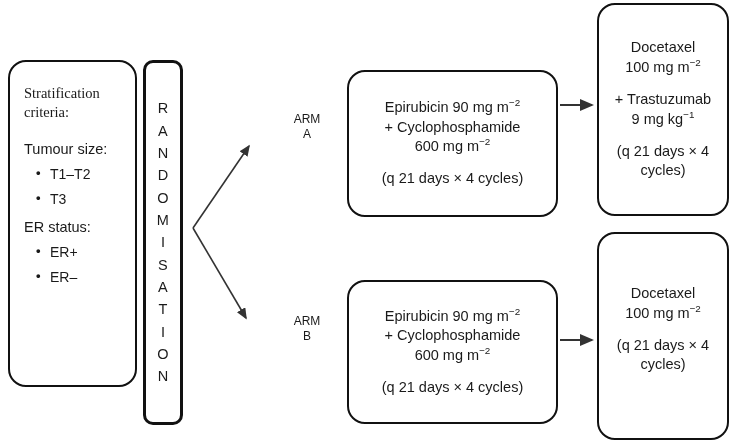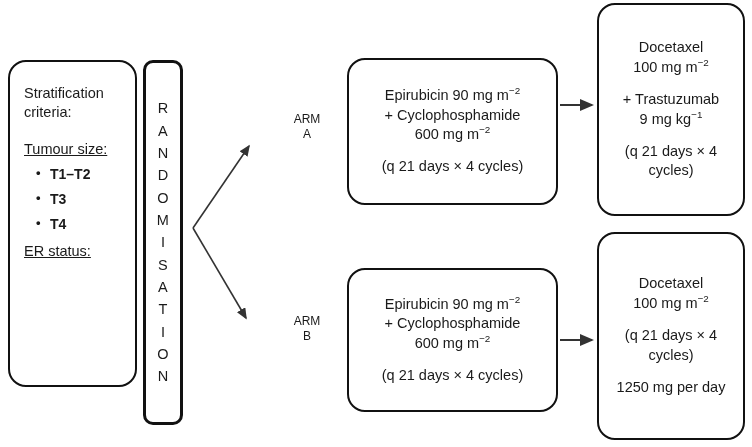--- a/index.html
+++ b/index.html
@@ -34,38 +34,38 @@
     left: 8px;
     top: 60px;
     width: 129px;
     height: 327px;
     padding: 22px 12px 12px 14px;
   }
   .strat-head {
     font-size: 14.5px;
     line-height: 1.32;
     white-space: pre-line;
+    font-family: Liberation Serif, serif;
   }
   .strat-gap { height: 18px; }
   .strat-sub {
     font-size: 14.5px;
     line-height: 1.32;
-    text-decoration: underline;
   }
   .strat-list {
     margin: 3px 0 6px 0;
     padding: 0 0 0 26px;
     list-style: none;
   }
   .strat-list li {
     font-size: 14px;
     line-height: 1.05;
     padding: 5px 0;
     position: relative;
-    font-weight: 700;
+    font-weight: 400;
   }
   .strat-list li::before {
     content: "\2022";
     position: absolute;
     left: -14px;
     top: 4px;
     font-size: 13px;
     font-weight: 700;
   }
   .rand-box {
@@ -92,26 +92,27 @@
     line-height: 1.28;
     text-align: center;
     width: 70px;
   }
   .arm-a { left: 272px; top: 112px; }
   .arm-b { left: 272px; top: 314px; }
   .mid-box {
     left: 347px;
     width: 211px;
     padding: 6px 10px;
+    margin-top: 12px;
   }
   .mid-a { top: 58px; height: 147px; }
   .mid-b { top: 268px; height: 144px; }
   .right-box {
     left: 597px;
-    width: 148px;
+    width: 132px;
     padding: 16px 10px;
   }
   .right-a { top: 3px; height: 213px; }
   .right-b { top: 232px; height: 208px; }
   .line {
     font-size: 14.5px;
     line-height: 1.34;
     white-space: nowrap;
   }
   .line-wrap { white-space: normal; }
@@ -132,23 +133,26 @@
 <div id="diagram">
 
   <div class="box strat-box">
     <div class="strat-head">Stratification
 criteria:</div>
     <div class="strat-gap"></div>
     <div class="strat-sub">Tumour size:</div>
     <ul class="strat-list">
       <li>T1–T2</li>
       <li>T3</li>
-      <li>T4</li>
     </ul>
     <div class="strat-sub">ER status:</div>
+    <ul class="strat-list">
+      <li>ER+</li>
+      <li>ER–</li>
+    </ul>
   </div>
 
   <div class="box rand-box">
     <div class="rand-letters">
       <span>R</span>
       <span>A</span>
       <span>N</span>
       <span>D</span>
       <span>O</span>
       <span>M</span>
@@ -204,16 +208,15 @@
     <div class="para-gap"></div>
     <div class="line line-wrap">(q 21 days × 4 cycles)</div>
   </div>
 
   <div class="box box-center right-box right-b">
     <div class="line">Docetaxel</div>
     <div class="line"><span>100 mg m</span><sup>−2</sup></div>
     <div class="para-gap"></div>
     <div class="line line-wrap">(q 21 days × 4 cycles)</div>
     <div class="para-gap"></div>
-    <div class="line line-wrap">1250 mg per day</div>
   </div>
 
 </div>
 
 </body></html>

